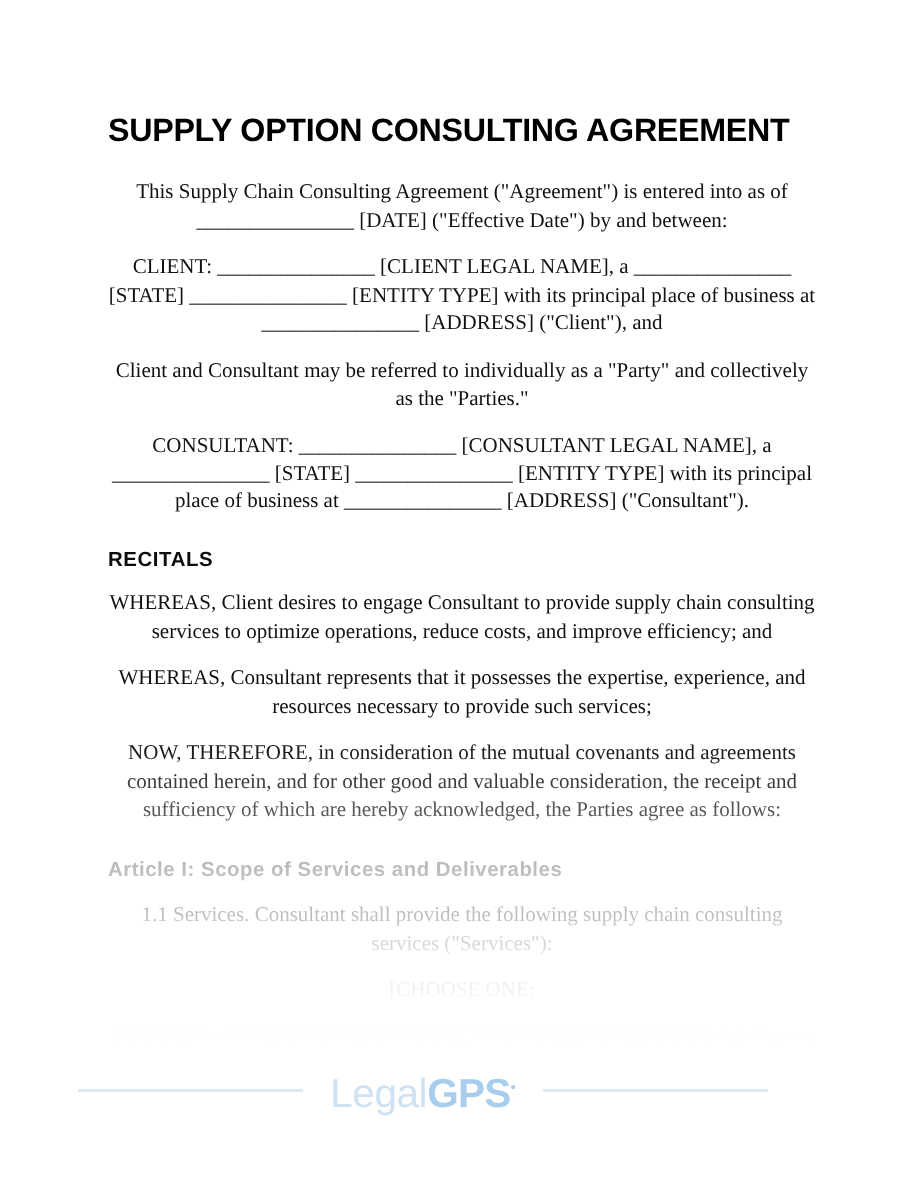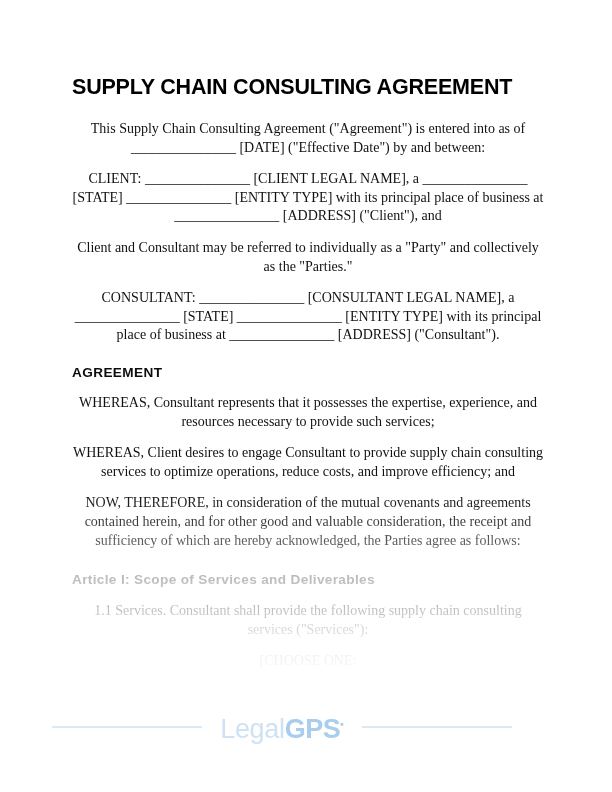--- a/index.html
+++ b/index.html
@@ -132,35 +132,35 @@
     font-weight: bold;
   }
 </style>
 </head>
 <body>
 
 <div id="page">
 
   <div id="doc">
 
-    <h1 class="doc-title">SUPPLY CHAIN CONSULTING AGREEMENT</h1>
+    <h1 class="doc-title">SUPPLY OPTION CONSULTING AGREEMENT</h1>
 
     <p class="para">This Supply Chain Consulting Agreement ("Agreement") is entered into as of _______________ [DATE] ("Effective Date") by and between:</p>
 
     <p class="para"><span class="b">CLIENT:</span><span> _______________ [CLIENT LEGAL NAME], a _______________ [STATE] _______________ [ENTITY TYPE] with its principal place of business at _______________ [ADDRESS] ("Client"), and</span></p>
 
     <p class="para">Client and Consultant may be referred to individually as a "Party" and collectively as the "Parties."</p>
 
     <p class="para"><span class="b">CONSULTANT:</span><span> _______________ [CONSULTANT LEGAL NAME], a _______________ [STATE] _______________ [ENTITY TYPE] with its principal place of business at _______________ [ADDRESS] ("Consultant").</span></p>
 
-    <h2 class="section-head">AGREEMENT</h2>
+    <h2 class="section-head">RECITALS</h2>
+
+    <p class="para">WHEREAS, Client desires to engage Consultant to provide supply chain consulting services to optimize operations, reduce costs, and improve efficiency; and</p>
 
     <p class="para">WHEREAS, Consultant represents that it possesses the expertise, experience, and resources necessary to provide such services;</p>
-
-    <p class="para">WHEREAS, Client desires to engage Consultant to provide supply chain consulting services to optimize operations, reduce costs, and improve efficiency; and</p>
 
     <p class="para">NOW, THEREFORE, in consideration of the mutual covenants and agreements contained herein, and for other good and valuable consideration, the receipt and sufficiency of which are hereby acknowledged, the Parties agree as follows:</p>
 
     <h3 class="article-head">Article I: Scope of Services and Deliverables</h3>
 
     <p class="para"><span class="b">1.1 Services.</span><span> Consultant shall provide the following supply chain consulting services ("Services"):</span></p>
 
     <p class="para">[CHOOSE ONE:</p>
 
     <p class="para"><span class="b">OPTION A – COMPREHENSIVE SUPPLY CHAIN OPTIMIZATION:</span><span> (a) Current state assessment including mapping of procurement, production, inventory</span></p>

